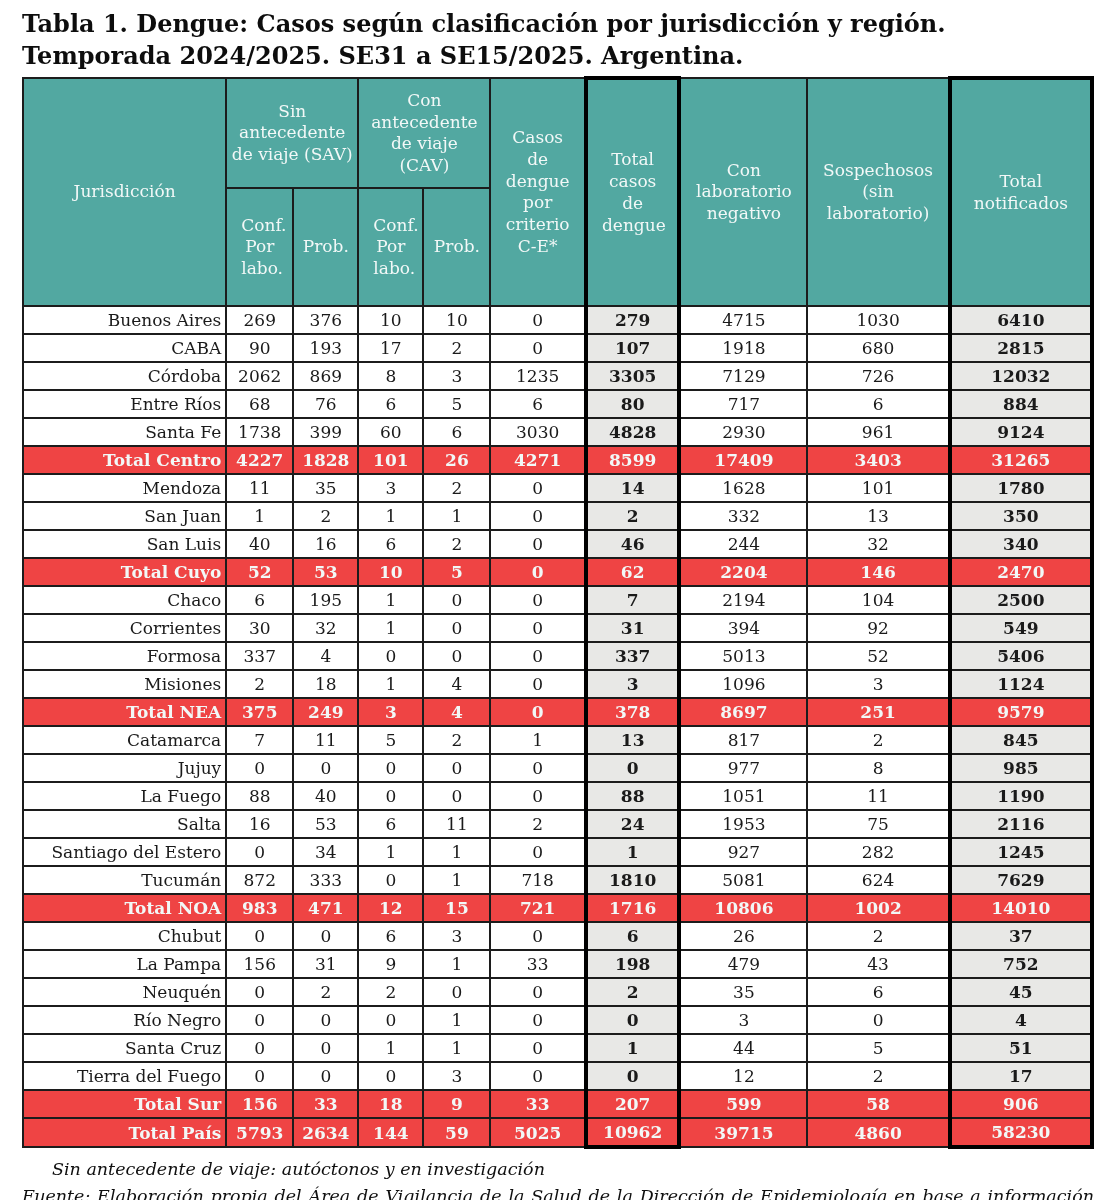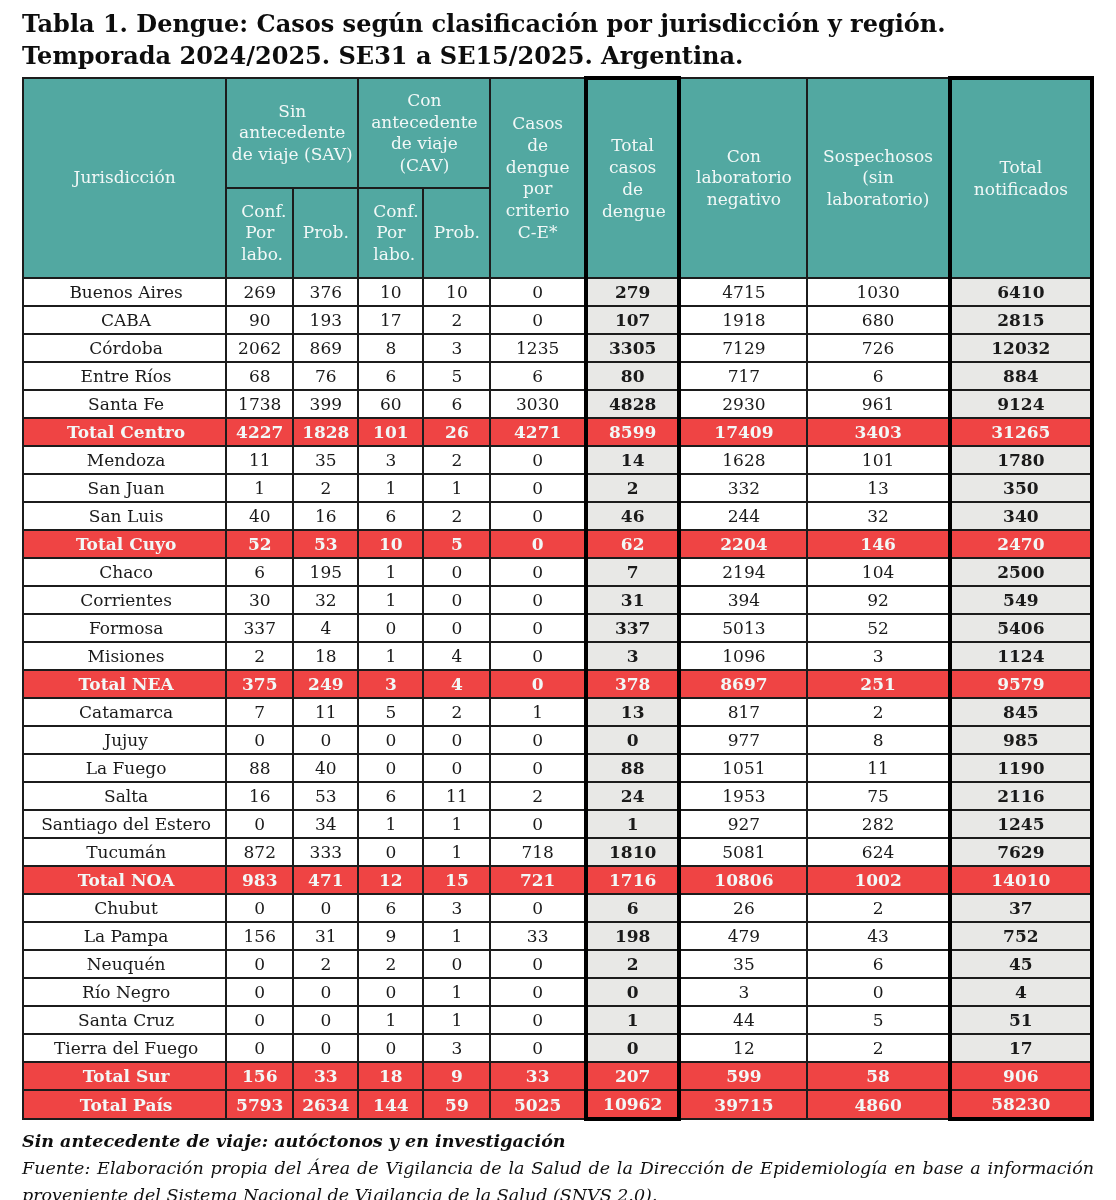--- a/index.html
+++ b/index.html
@@ -39,32 +39,32 @@
     color: #f2f8f7;
     font-weight: normal;
     font-size: 17px;
     line-height: 1.28;
     padding: 2px 4px;
     text-align: center;
     vertical-align: middle;
   }
   thead tr.group-row th { height: 104px; }
   thead tr.sub-row th { height: 80px; }
-  th.pad-narrow { padding: 4px 14px; }
+  th.pad-narrow { padding: 18px 14px; }
   tbody td {
     font-size: 17px;
     height: 24px;
     padding: 1px 4px;
     text-align: center;
     color: #1a1a1a;
     background: #ffffff;
     line-height: 1.2;
   }
   tbody td.juris-cell {
-    text-align: center;
+    text-align: right;
     padding-left: 7px;
   }
   tbody tr.data-row td.col-gray {
     background: #e8e8e6;
     font-weight: bold;
   }
   tbody tr.total-row td {
     background: #ef4444;
     color: #f2f8f7;
     font-weight: bold;
@@ -76,22 +76,23 @@
   }
   thead th.frame-col { border-top: 4px solid #000000 !important; }
   .footnotes {
     margin-top: 7px;
     width: 1072px;
     font-size: 17.5px;
     line-height: 1.52;
     color: #0f0f0f;
   }
   .note-strong {
-    font-weight: bold;
+    font-weight: normal;
     font-style: italic;
+    margin-left: 30px;
   }
   .note-source {
     font-style: italic;
     text-align: justify;
   }
 </style>
 </head>
 <body>
 
 <div class="page">

